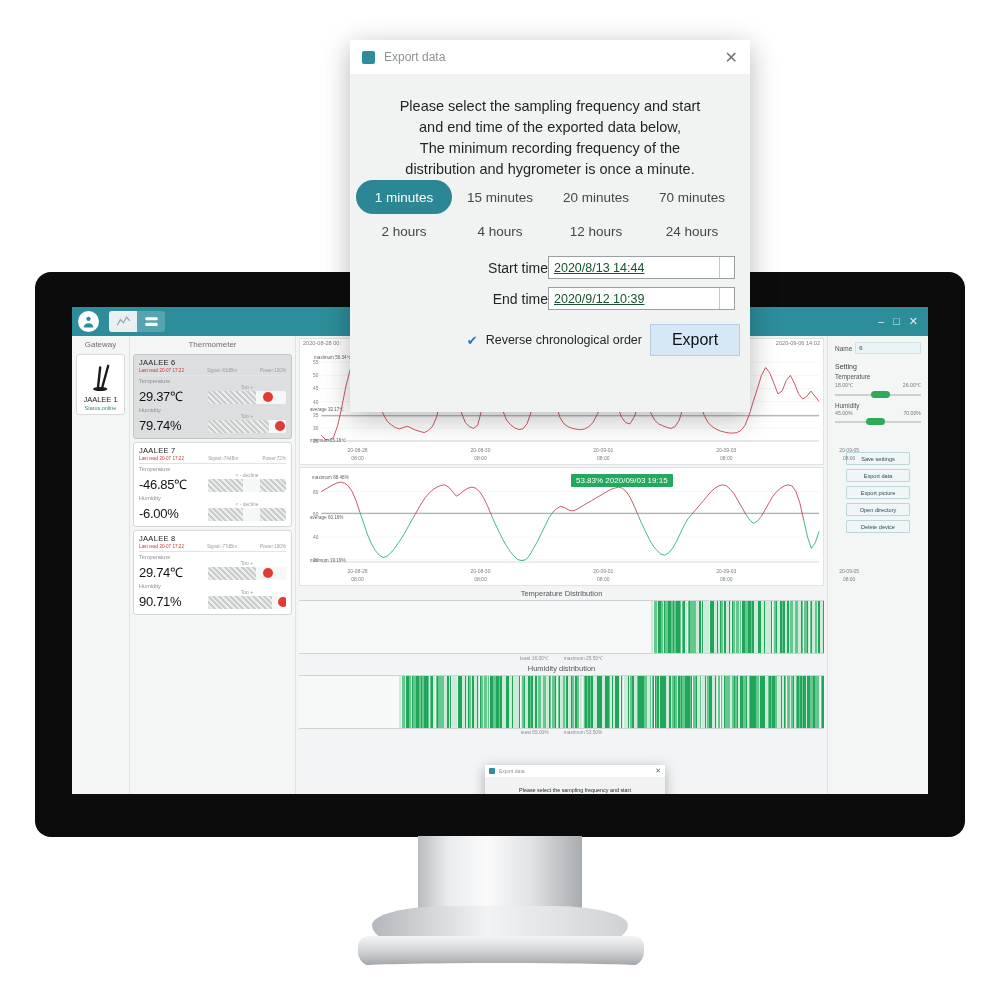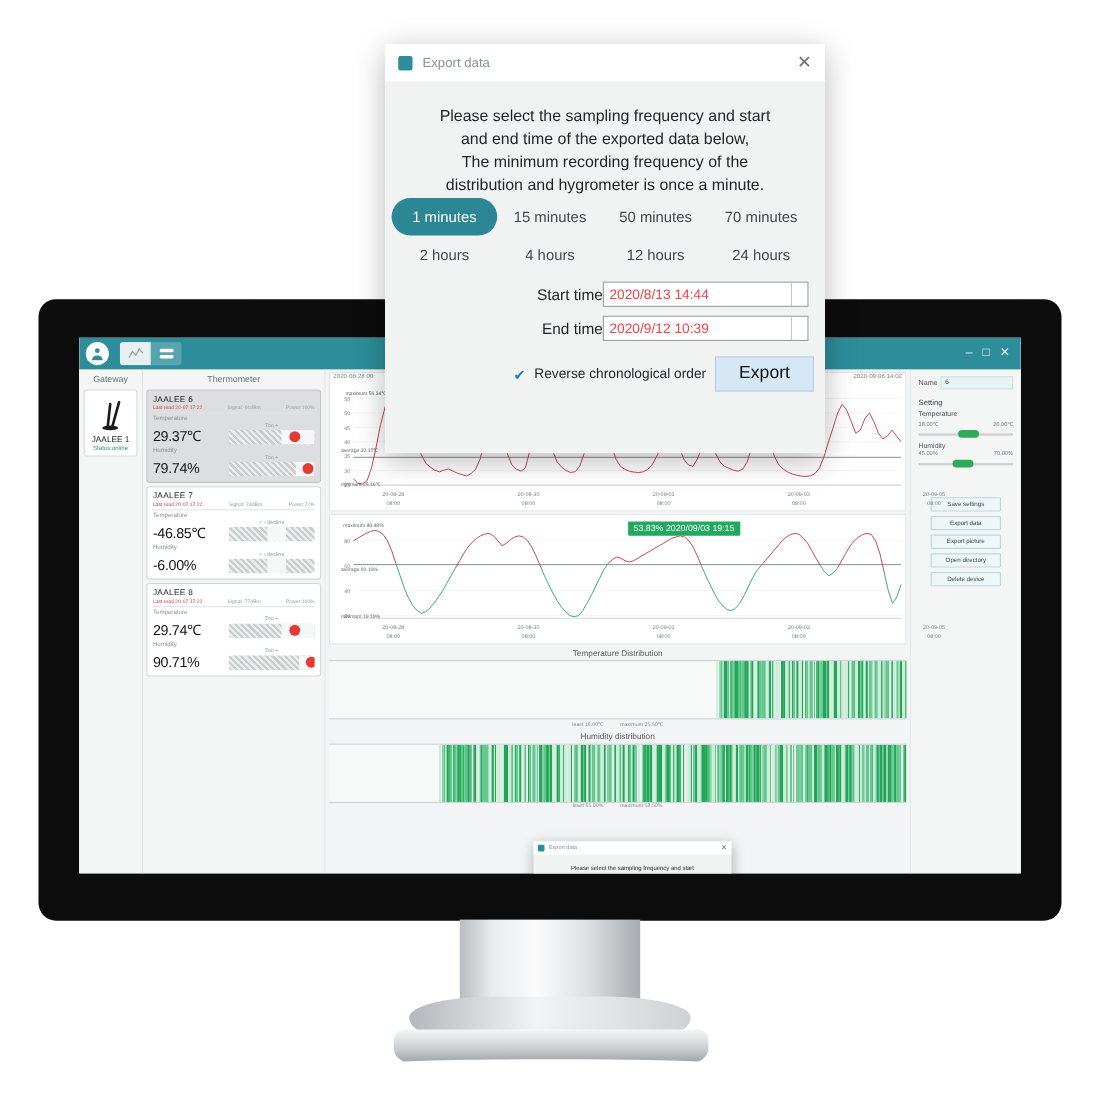--- a/index.html
+++ b/index.html
@@ -102,21 +102,21 @@
   .dlg-title{color:#8d9294;}
   .dlg-x{margin-left:auto;color:#6d7274;}
   .dlg-msg{text-align:center;color:#1f2324;}
   .dlg-h{color:#2b2f30;}
   .freq{display:flex;}
   .chip{display:flex;align-items:center;justify-content:center;color:#43484a;}
   .chip.on{background:#2b8793;color:#fff;border-radius:99px;}
   .timerow{display:flex;align-items:center;}
   .timelbl{color:#1f2324;}
   .spin{background:#fff;border:1px solid #9aa0a2;display:flex;align-items:center;justify-content:space-between;}
-  .spin .v{color:#ef4444;}
+  .spin .v{color:#14532d;text-decoration:underline;}
   .spin .ar{display:flex;flex-direction:column;align-items:center;border-left:1px solid #c3c7c9;}
   .spin .ar i{display:block;border-left:3px solid transparent;border-right:3px solid transparent;}
   .botrow{display:flex;align-items:center;justify-content:flex-end;}
   .chk{color:#1f78c8;}
   .rev{color:#1f2324;}
   .expbtn{background:#d6e7f5;border:1px solid #b4cde4;color:#0e1112;display:flex;align-items:center;justify-content:center;}
 
   
   #dlgBig{left:350px;top:40px;width:400px;height:372px;}
   #dlgBig .dlg-bar{height:34px;padding:0 12px;}
@@ -1132,21 +1132,21 @@
     </div>
     <div class="dlg-msg">
         <div>Please select the sampling frequency and start</div>
         <div>and end time of the exported data below,</div>
         <div>The minimum recording frequency of the</div>
         <div>distribution and hygrometer is once a minute.</div>
       </div>
     <div class="freq">
         <div class="chip on">1 minutes</div>
         <div class="chip">15 minutes</div>
-        <div class="chip">50 minutes</div>
+        <div class="chip">20 minutes</div>
         <div class="chip">70 minutes</div>
       </div>
     <div class="freq">
         <div class="chip">2 hours</div>
         <div class="chip">4 hours</div>
         <div class="chip">12 hours</div>
         <div class="chip">24 hours</div>
       </div>
     <div class="timerow">
       <span class="timelbl">Start time</span>

